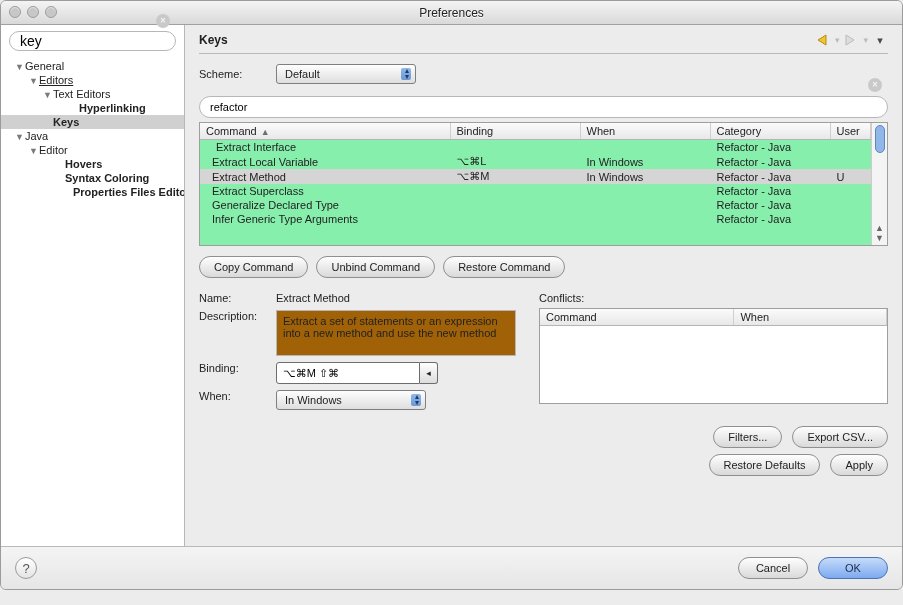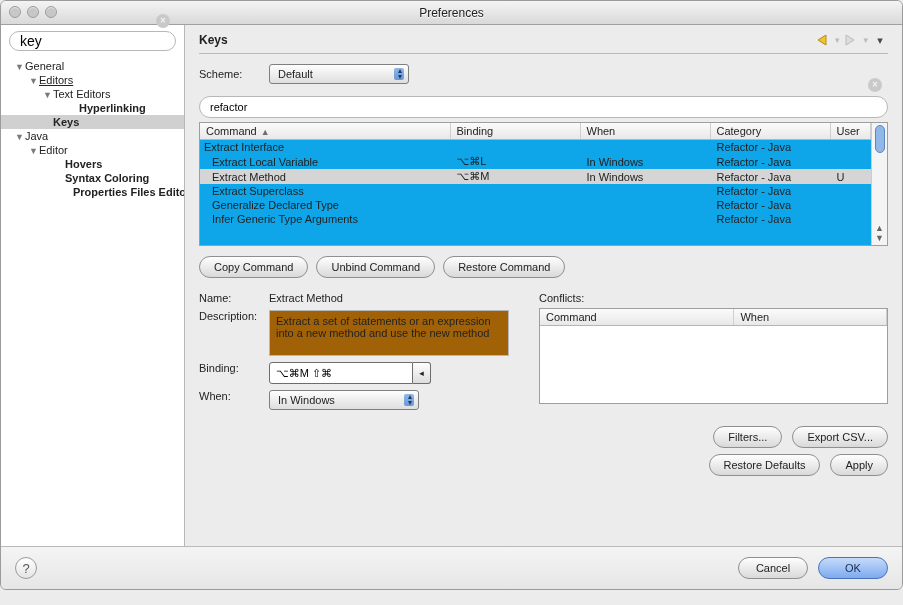--- a/index.html
+++ b/index.html
@@ -17,29 +17,29 @@
   .tree-item { padding:1px 0; white-space:nowrap; cursor:default; }
   .tree-item .disc { display:inline-block; width:8px; text-align:center; color:#7a7a7a; font-size:9px; margin-right:2px; }
   .tree-sel { background:#d0d0d0; }
   .tree-bold { font-weight:bold; }
   .main { flex:1; display:flex; flex-direction:column; padding:8px 14px 0 14px; background:#ececec; }
   .page-head { display:flex; align-items:center; justify-content:space-between; }
   .page-head h2 { margin:0; font-size:12px; font-weight:bold; }
   .nav-arrows { display:flex; align-items:center; gap:4px; }
   .nav-ico { width:16px; height:14px; display:inline-flex; align-items:center; justify-content:center; }
   .hr { height:1px; background:#b9b9b9; margin:6px 0 10px 0; }
-  .row { display:flex; align-items:center; gap:0; }
+  .row { display:flex; align-items:center; gap:7px; }
   .lbl { width:70px; text-align:left; }
   .aqua-select { height:20px; border:1px solid #7f7f7f; border-radius:3px; background:linear-gradient(#fefefe,#dedede); padding:0 18px 0 8px; display:inline-flex; align-items:center; position:relative; font-size:11px; }
   .aqua-select::after { content:""; position:absolute; right:4px; top:3px; width:10px; height:12px; background:linear-gradient(#8fb8e8,#6a98d4); border-radius:2px; }
   .aqua-select .caret { position:absolute; right:6px; top:3px; z-index:2; font-size:8px; line-height:6px; color:#203a63; }
   .filter-wrap { position:relative; margin:12px 0 0 0; }
   .filter-input { width:100%; height:22px; border:1px solid #b7b7b7; border-radius:11px; padding:0 24px 0 10px; background:#fff; font-size:11px; }
   .filter-wrap .clear { right:6px; margin-top:-18px; }
-  .table-box { margin-top:4px; border:1px solid #9e9e9e; background:#0ea5e9; height:124px; display:flex; }
+  .table-box { margin-top:4px; border:1px solid #9e9e9e; background:#86efac; height:124px; display:flex; }
   .table-scroll { flex:1; overflow:hidden; }
   table.t { width:100%; border-collapse:collapse; font-size:11px; }
   table.t th { background:linear-gradient(#fbfbfb,#e8e8e8); border-bottom:1px solid #b5b5b5; border-right:1px solid #cfcfcf; text-align:left; font-weight:normal; padding:2px 6px; }
   table.t td { padding:1px 6px; border-right:1px solid transparent; }
   tr.sel td { background:#d5d5d5; }
   .sortind { color:#6e6e6e; font-size:9px; margin-left:4px; }
   .vscroll { width:16px; border-left:1px solid #ccc; background:#f4f4f4; display:flex; flex-direction:column; align-items:center; padding:2px 0; }
   .thumb { width:10px; flex:0 0 28px; background:#8fb7e8; border:1px solid #5d87bd; border-radius:5px; }
   .arrow { font-size:9px; color:#666; cursor:pointer; }
   .btnrow { display:flex; gap:8px; margin-top:10px; }
@@ -134,21 +134,21 @@
                 <tr>
               <th style="width:250px"><span>Command</span><span class="sortind">▲</span></th>
               <th style="width:130px">Binding</th>
               <th style="width:130px">When</th>
               <th style="width:120px">Category</th>
               <th>User</th>
             </tr>
               </thead>
             <tbody id="tbody">
                 <tr>
-                  <td style="padding-left: 4px;">Extract Interface</td>
+                  <td style="padding-left: 16px;">Extract Interface</td>
                   <td></td>
                   <td></td>
                   <td>Refactor - Java</td>
                   <td></td>
                 </tr>
                 <tr>
                   <td style="padding-left: 12px;">Extract Local Variable</td>
                   <td>⌥⌘L</td>
                   <td>In Windows</td>
                   <td>Refactor - Java</td>

